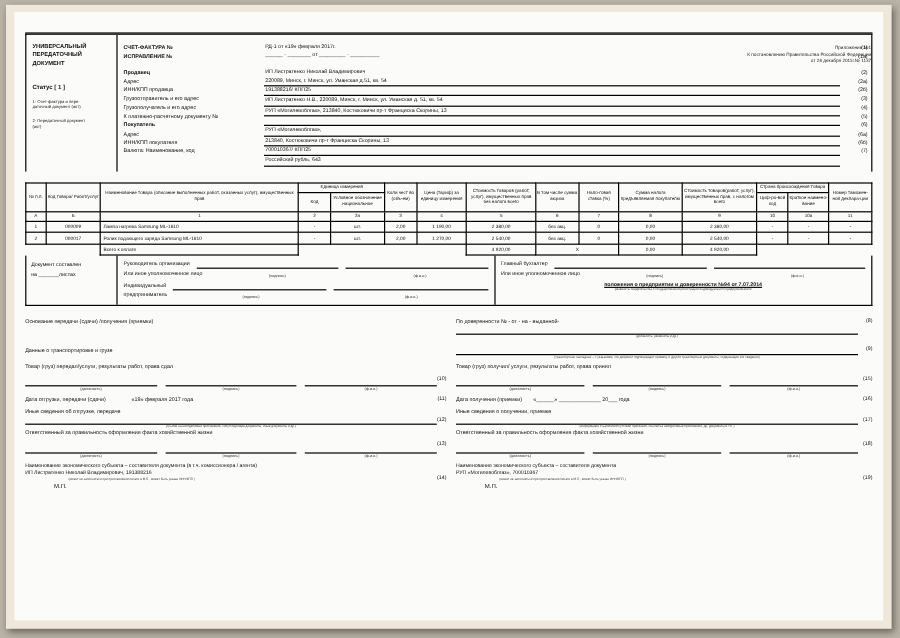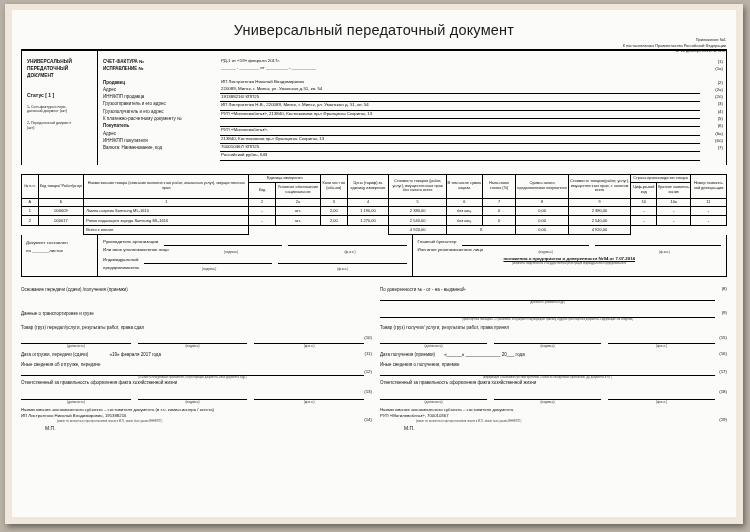--- a/index.html
+++ b/index.html
@@ -92,21 +92,20 @@
   .three-sig .l{border-bottom:1px solid #000;height:6px;}
   .bold-u{font-weight:bold;text-decoration:underline;font-size:4.4px;}
   .mp{font-size:5px;margin-left:24px;margin-top:2px;}
 </style>
 </head>
 <body>
 
 <div class="frame">
 <div class="page">
 
-  <div class="title">Универсальный передаточный документ</div>
 
   <div class="annex">
     <div>Приложение №1</div>
     <div>К постановлению  Правительства  Российской Федерации</div>
     <div>от 26 декабря 2011г.№  1137</div>
   </div>
 
   <div class="hdr">
     <div class="hdr-box">
 

